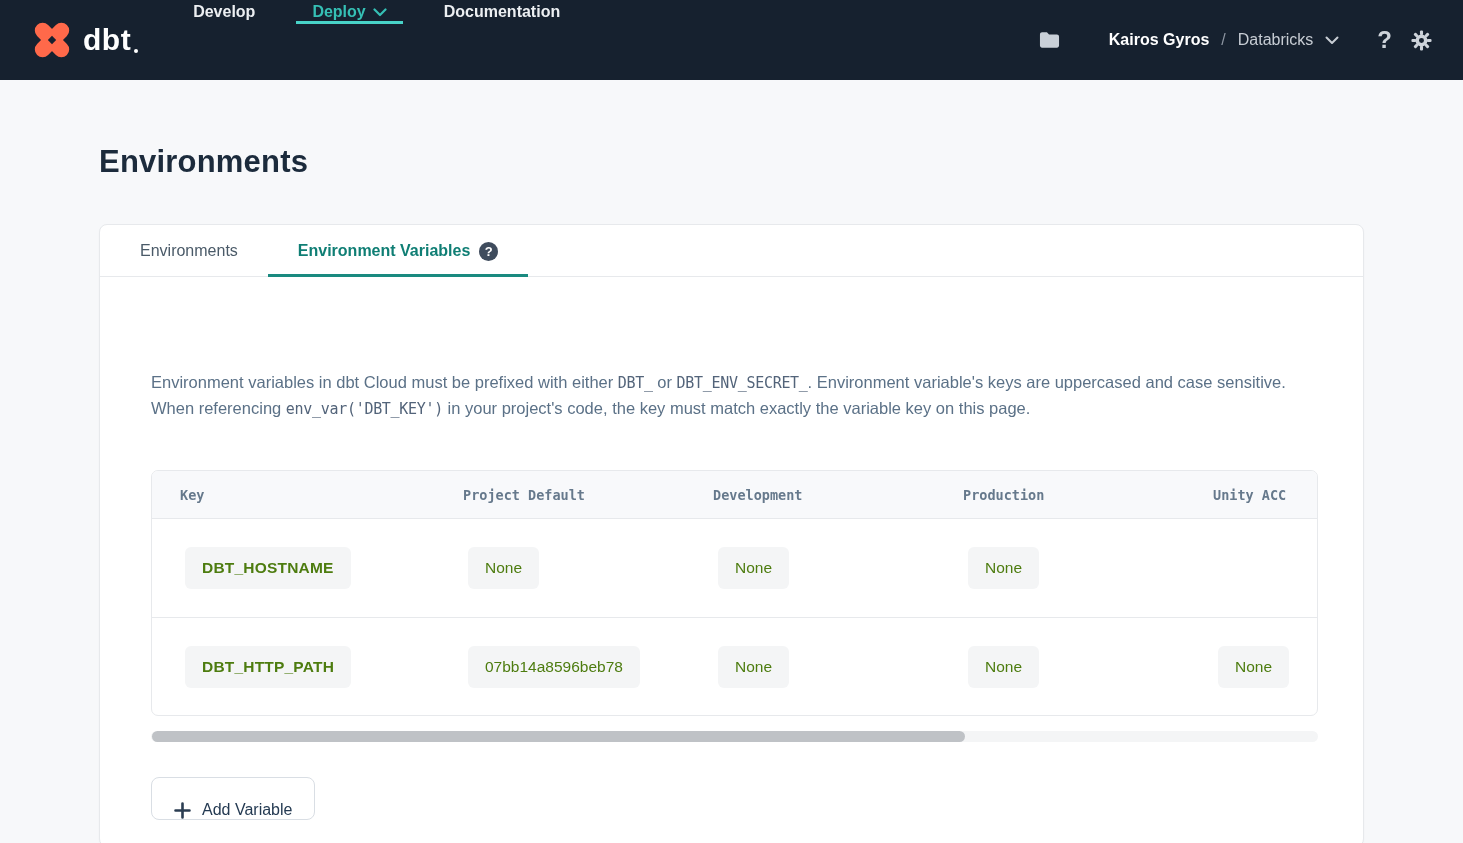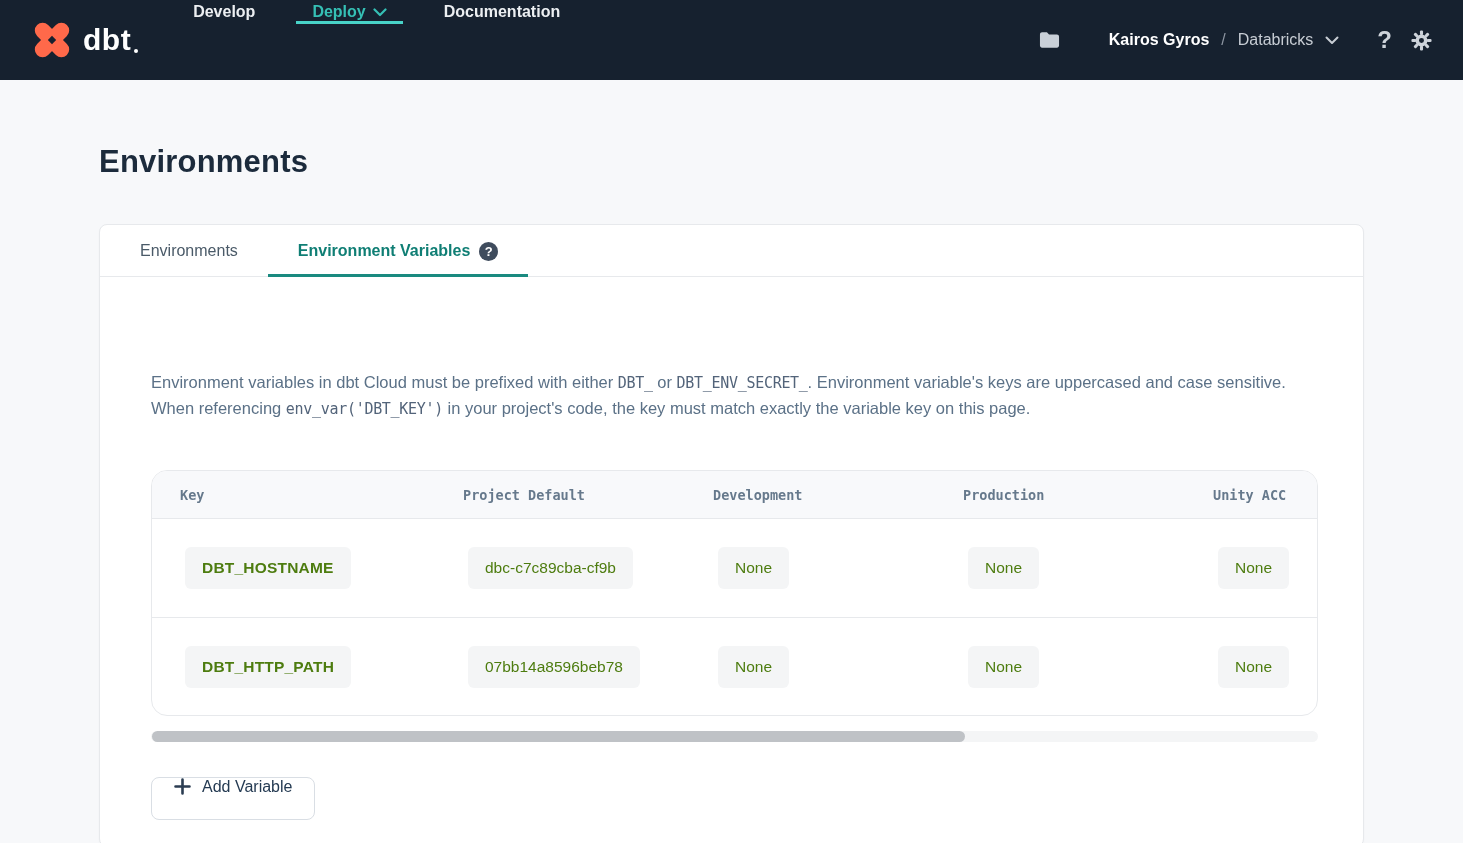--- a/index.html
+++ b/index.html
@@ -69,21 +69,21 @@
 
   
   .panel { padding: 93px 46px 0 51px; }
   .desc { font-size: 16.5px; line-height: 25px; color: var(--text-body, #5b7187); }
   .desc .code {
     font-family: "DejaVu Sans Mono", monospace;
     font-size: 15px; color: #53647a; letter-spacing: -0.3px;
   }
 
   
-  .tablewrap { margin-top: 48px; width: 1167px; border: 1px solid var(--border, #e7e9ec); border-radius: 16px; overflow: hidden; background: #fff; }
+  .tablewrap { margin-top: 48px; width: 1167px; border: 1px solid var(--border, #e7e9ec); border-radius: 7px; overflow: hidden; background: #fff; }
   .trow { display: grid; grid-template-columns: 283px 250px 250px 250px 250px; }
   .thead { background: #f8f9fb; border-bottom: 1px solid var(--border, #e7e9ec); height: 48px; align-items: center; }
   .th {
     font-family: "DejaVu Sans Mono", monospace;
     font-size: 13.5px; font-weight: 700; color: #66798c;
     padding-left: 28px; white-space: nowrap;
   }
   .tbody-row { height: 98px; align-items: center; }
   .tbody-row + .tbody-row { border-top: 1px solid var(--border, #e7e9ec); }
   .td { padding-left: 33px; }
@@ -98,21 +98,21 @@
   }
   .pill.key { font-weight: 700; letter-spacing: 0.2px; }
 
   
   .hscroll { margin-top: 15px; width: 1167px; height: 11px; background: #f4f5f6; border-radius: 6px; position: relative; }
   .hscroll-thumb { position: absolute; left: 1px; top: 0; height: 11px; width: 813px; background: #bfc2c6; border-radius: 6px; cursor: pointer; }
 
   
   .add-btn {
     margin-top: 35px;
-    display: inline-flex; align-items: flex-start; gap: 11px;
+    display: inline-flex; align-items: flex-end; gap: 11px;
     height: 43px; padding: 0 22px;
     background: #ffffff; border: 1px solid #d9dee4; border-radius: 8px;
     font-family: "Liberation Sans", sans-serif;
     font-size: 16px; color: #243a52; cursor: pointer;
   }
 </style>
 </head>
 <body>
 
 <div class="navbar">
@@ -210,21 +210,20 @@
         <div class="trow thead">
           <div class="th">Key</div>
           <div class="th">Project Default</div>
           <div class="th">Development</div>
           <div class="th">Production</div>
           <div class="th">Unity ACC</div>
         </div>
 
         <div class="trow tbody-row">
           <div class="td"><span class="pill key">DBT_HOSTNAME</span></div>
-          <div class="td"><span class="pill">dbc-c7c89cba-cf9b</span></div>
           <div class="td"><span class="pill">None</span></div>
           <div class="td"><span class="pill">None</span></div>
           <div class="td"><span class="pill">None</span></div>
         </div>
 
         <div class="trow tbody-row">
           <div class="td"><span class="pill key">DBT_HTTP_PATH</span></div>
           <div class="td"><span class="pill">07bb14a8596beb78</span></div>
           <div class="td"><span class="pill">None</span></div>
           <div class="td"><span class="pill">None</span></div>

